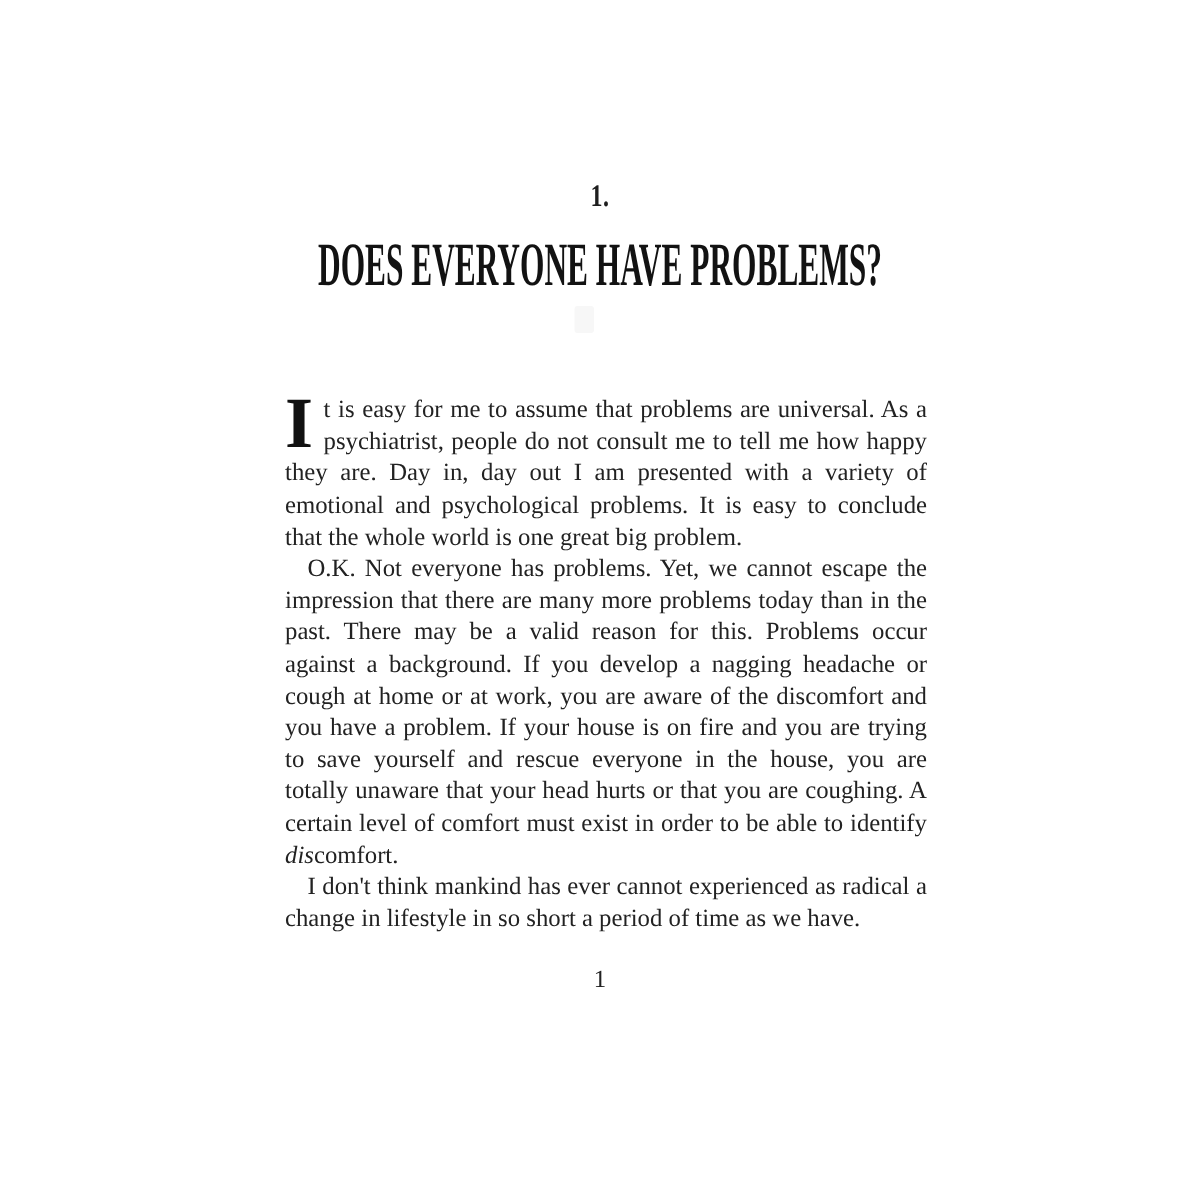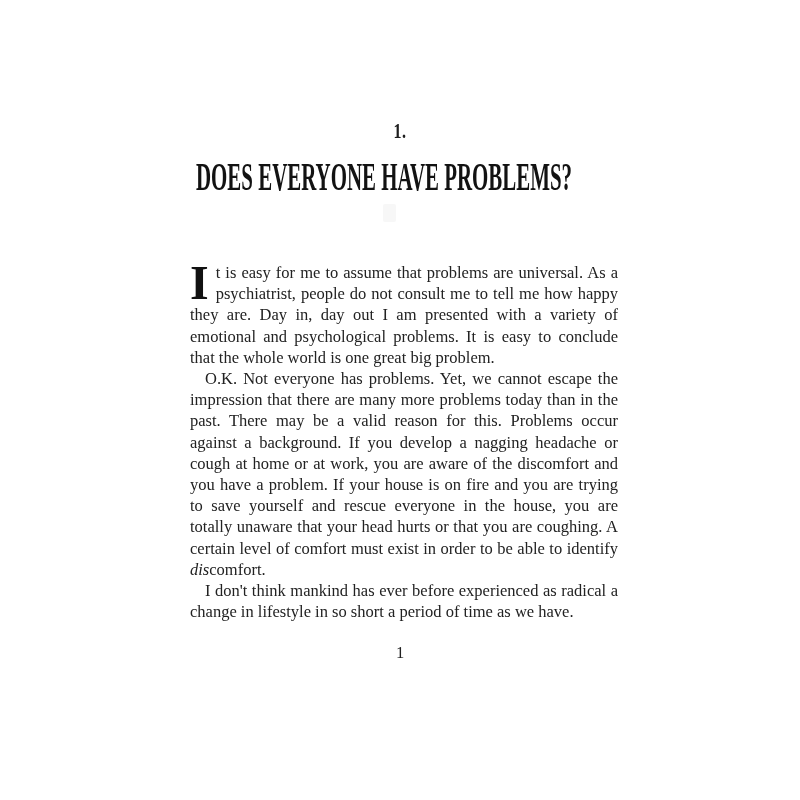--- a/index.html
+++ b/index.html
@@ -27,21 +27,21 @@
     letter-spacing: 0.5px;
   }
   .chapter-number span {
     display: inline-block;
     transform: scale(0.8, 1.05);
     font-family: "Liberation Serif", serif;
   }
   .title-wrap {
     position: absolute;
     top: 154px;
-    left: 169px;
+    left: 185px;
     width: 430px;
     height: 46px;
   }
   .title-wrap svg { display: block; }
   .title-wrap text {
     font-family: "Liberation Serif", serif;
     font-weight: bold;
     font-size: 41px;
     fill: #121212;
   }
@@ -99,18 +99,18 @@
     <svg width="430" height="46" viewBox="0 0 430 46">
       <text x="215" y="36" text-anchor="middle" textLength="376" lengthAdjust="spacingAndGlyphs">DOES EVERYONE HAVE PROBLEMS?</text>
     </svg>
   </div>
 
   <div class="scan-smudge"></div>
 
   <div class="body-text">
     <p><span class="dropcap">I</span><span>t is easy for me to assume that problems are universal. As a psychiatrist, people do not consult me to tell me how happy they are. Day in, day out I am presented with a variety of emotional and psychological problems. It is easy to conclude that the whole world is one great big problem.</span></p>
     <p class="indent"><span>O.K. Not everyone has problems. Yet, we cannot escape the impression that there are many more problems today than in the past. There may be a valid reason for this. Problems occur against a background. If you develop a nagging headache or cough at home or at work, you are aware of the discomfort and you have a problem. If your house is on fire and you are trying to save yourself and rescue everyone in the house, you are totally unaware that your head hurts or that you are coughing. A certain level of comfort must exist in order to be able to identify </span><i>dis</i><span>comfort.</span></p>
-    <p class="indent"><span>I don't think mankind has ever before experienced as radical a change in lifestyle in so short a period of time as we have.</span></p>
+    <p class="indent"><span>I don't think mankind has ever cannot experienced as radical a change in lifestyle in so short a period of time as we have.</span></p>
   </div>
 
   <div class="page-number">1</div>
 
 </div>
 
 </body></html>

